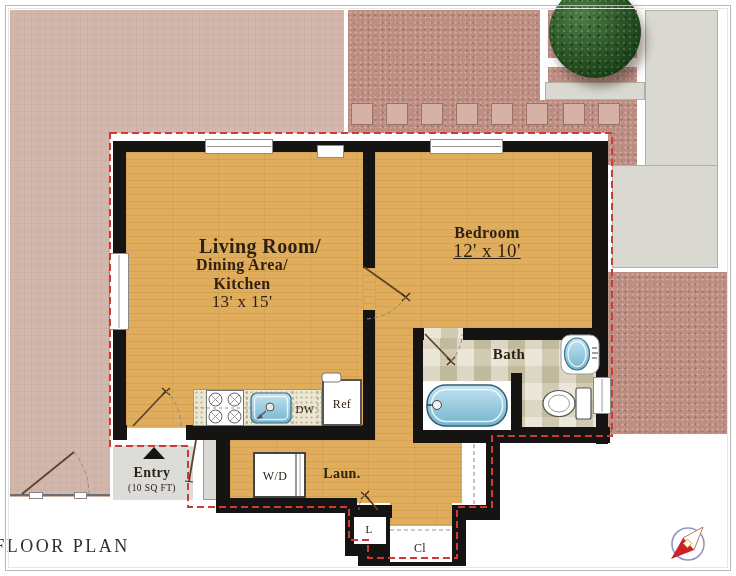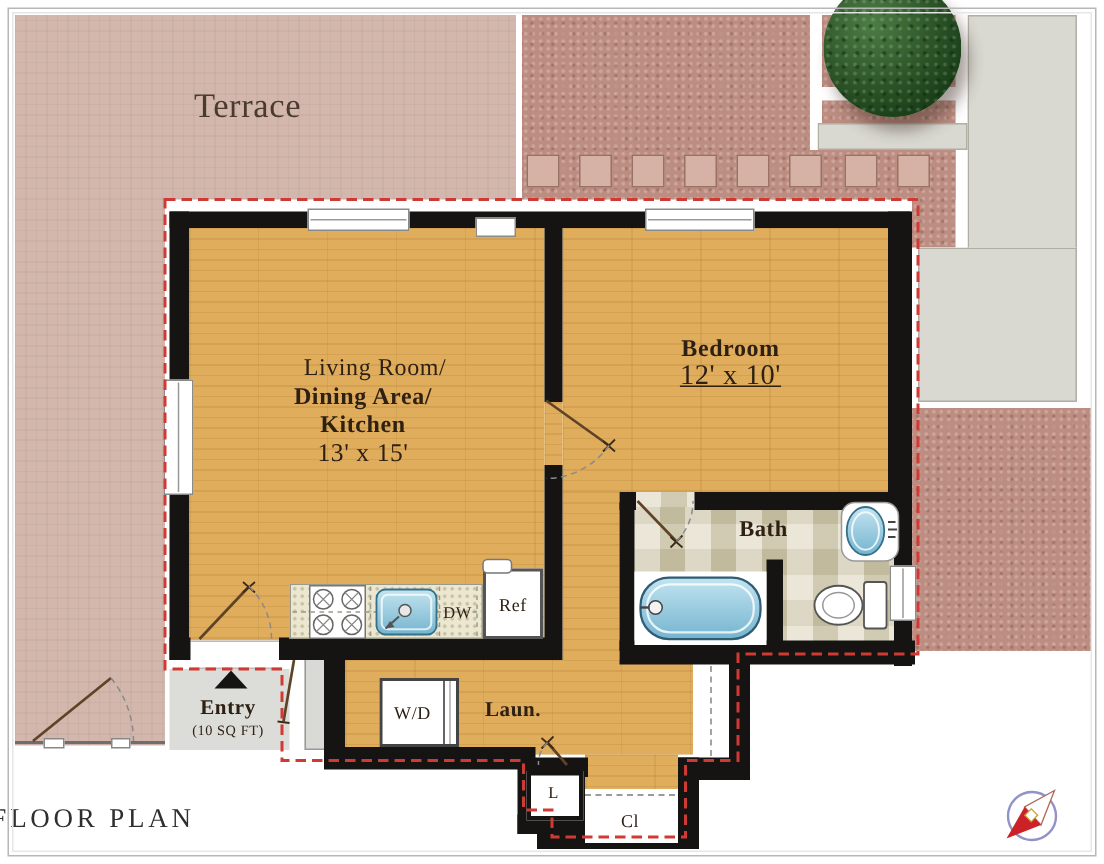--- a/index.html
+++ b/index.html
@@ -239,23 +239,22 @@
     <path d="M110 133 L612 133 L612 436 L492 436 L492 507 L457 507 L457 558 L368 558 L368 540 L349 540 L349 507 L188 507 L188 446 L110 446 Z" fill="none" stroke="#cf3b34" stroke-width="2" stroke-dasharray="7 4"></path>
 
     <g>
       <circle cx="688" cy="544" r="16" fill="#fff" stroke="#9193c6" stroke-width="1.6"></circle>
       <polygon points="703,527 683,538 694,550" fill="#fff" stroke="#b06a5a" stroke-width=".9"></polygon>
       <polygon points="671,559 683,538 694,550" fill="#cc2127"></polygon>
       <rect x="684.5" y="540.5" width="6" height="6" fill="#fff" stroke="#c9a23c" stroke-width=".9" transform="rotate(45 687.5 543.5)"></rect>
     </g>
   </svg>
 
-  <div class="lbl" style="left:165px;top:71px;font-size:23px;color:#4a3a30;">Terrace</div>
-
-  <div class="lbl" style="left:250px;top:246px;font-size:16px;font-weight:400;">Living Room/</div>
+
+  <div class="lbl" style="left:260px;top:246px;font-size:20px;font-weight:700;">Living Room/</div>
   <div class="lbl" style="left:242px;top:265px;font-size:16px;font-weight:600;">Dining Area/</div>
   <div class="lbl" style="left:242px;top:284px;font-size:16px;font-weight:700;">Kitchen</div>
   <div class="lbl" style="left:242px;top:302px;font-size:17px;">13' x 15'</div>
 
   <div class="lbl" style="left:487px;top:233px;font-size:16px;font-weight:600;">Bedroom</div>
   <div class="lbl" style="left:487px;top:251px;font-size:19px;text-decoration:underline;">12' x 10'</div>
 
   <div class="lbl" style="left:509px;top:354px;font-size:15px;font-weight:600;">Bath</div>
 
   <div class="lbl" style="left:342px;top:474px;font-size:14px;font-weight:700;">Laun.</div>

